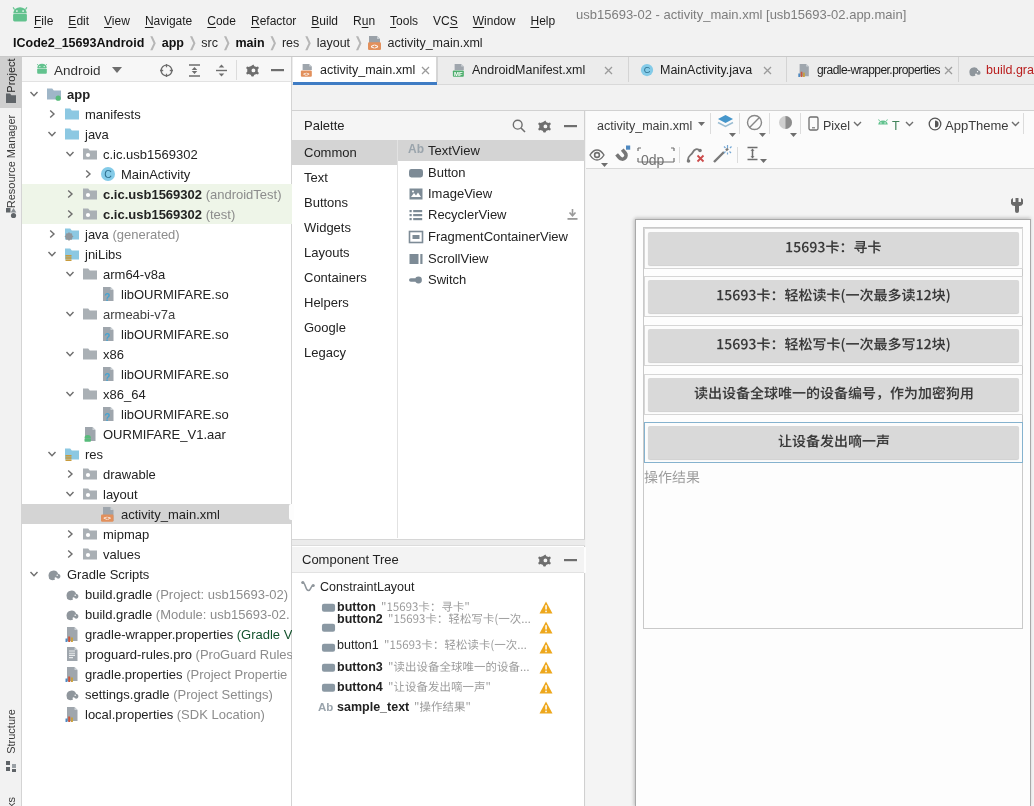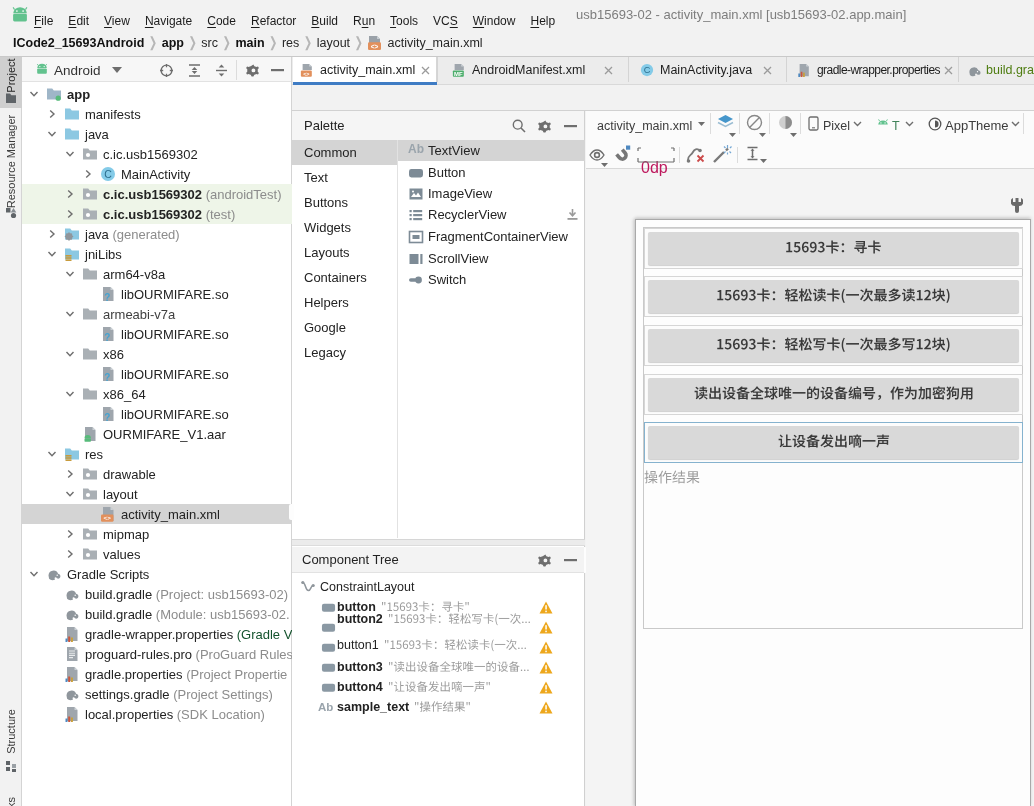--- a/index.html
+++ b/index.html
@@ -497,21 +497,21 @@
   </svg>
 <div class="abs" style="left:817px;top:57px;height:25px;display:flex;align-items:center;font-size:12px;letter-spacing:-0.55px;color:#1d1d1d">gradle-wrapper.properties</div>
 <svg class="abs" style="left:944px;top:66px" width="9" height="9" viewBox="0 0 9 9">
     <path d="M1 1 L8 8 M8 1 L1 8" stroke="#9b9b9b" stroke-width="1.3"></path>
   </svg>
 <div class="abs" style="left:958px;top:57px;width:1px;height:25px;background:#d4d4d4"></div>
 <svg class="abs icon" style="left:967px;top:63px" width="15" height="15" viewBox="0 0 16 16">
     <path d="M2.5 9.5 a5 5 0 0 1 9.6 -1.8 c2 0.4 2.6 2 2.2 3.4 -0.5 1.6 -2.2 1.9 -3.3 1.2 l-0.7 -0.9 a1.1 1.1 0 0 0 -1.6 1.4 l0.4 0.6 c-1.8 1.2 -4.6 1 -6 -0.6 z" fill="#8f969c"></path>
     <circle cx="11.2" cy="9.2" r="0.7" fill="#fff"></circle>
   </svg>
-<div class="abs" style="left:986px;top:57px;height:25px;display:flex;align-items:center;font-size:12.5px;color:#4d7c0f">build.gra</div>
+<div class="abs" style="left:986px;top:57px;height:25px;display:flex;align-items:center;font-size:12.5px;color:#b91c1c">build.gra</div>
 <div class="abs substrip"></div>
 <div class="abs palette"></div>
 <div class="abs palhead" style="left:292px;top:111px;padding-left:12px">Palette</div>
 <svg class="abs" style="left:512px;top:119px" width="14" height="14" viewBox="0 0 14 14">
 <circle cx="5.7" cy="5.7" r="4.4" fill="none" stroke="#6e6e6e" stroke-width="1.4"></circle>
 <path d="M9 9 L13 13" stroke="#6e6e6e" stroke-width="1.6"></path>
   </svg>
 <svg class="abs" style="left:538px;top:119px" width="15" height="15" viewBox="0 0 15 15">
 <path fill="#6e6e6e" d="M7.5 0.5 l1.1 2 a5.2 5.2 0 0 1 2.2 0.9 l2.2-0.6 1.1 1.9 -1.5 1.7 a5.2 5.2 0 0 1 0 2.4 l1.5 1.7 -1.1 1.9 -2.2-0.6 a5.2 5.2 0 0 1 -2.2 0.9 l-1.1 2 -2.2 0 -1.1-2 a5.2 5.2 0 0 1 -2.2-0.9 l-2.2 0.6 -1.1-1.9 1.5-1.7 a5.2 5.2 0 0 1 0-2.4 l-1.5-1.7 1.1-1.9 2.2 0.6 a5.2 5.2 0 0 1 2.2-0.9 z M7.5 5.2 a2.3 2.3 0 1 0 0 4.6 a2.3 2.3 0 1 0 0-4.6 z" transform="translate(1.2,1.2) scale(0.83)"></path>
   </svg>
@@ -814,22 +814,22 @@
   </svg>
 <svg class="abs" style="left:601px;top:163px" width="7" height="4" viewBox="0 0 7 4">
     <path d="M0 0 h7 l-3.5 4 z" fill="#6e6e6e"></path>
   </svg>
 <svg class="abs" style="left:612px;top:144px" width="20" height="20" viewBox="0 0 20 20">
 <g transform="rotate(-40 10 11)">
 <path d="M4.5 7 v4.5 a5.5 5.5 0 0 0 11 0 V7 h-3.6 v4.5 a1.9 1.9 0 0 1 -3.8 0 V7 Z" fill="#767676"></path>
     </g>
 <rect x="14" y="1.5" width="4.2" height="4.2" fill="#4e88c0"></rect>
   </svg>
-<div class="abs" style="left:641px;top:156px;height:24px;display:flex;align-items:center;
- font-size:16px;color:#be185d">0dp</div>
+<div class="abs" style="left:641px;top:148px;height:24px;display:flex;align-items:center;
+ font-size:14px;color:#737373">0dp</div>
 <svg class="abs" style="left:637px;top:147px" width="38" height="16" viewBox="0 0 38 16">
 <path d="M1 15 h36 M1 15 v-4 M37 15 v-4 M1 1 h3 M1 1 v3 M37 1 h-3 M37 1 v3" stroke="#6e6e6e" stroke-width="1.2" fill="none"></path>
   </svg>
 <div class="abs" style="left:679px;top:147px;width:1px;height:16px;background:#dcdcdc"></div>
 <svg class="abs" style="left:686px;top:146px" width="22" height="21" viewBox="0 0 22 21">
 <path d="M2 14 C2 9 5 10 7 6 C8.5 3 11 2.5 13 4" fill="none" stroke="#7a7a7a" stroke-width="1.8"></path>
 <circle cx="14" cy="4.5" r="1.8" fill="#7a7a7a"></circle>
     <circle cx="2.5" cy="15" r="1.8" fill="#7a7a7a"></circle>
 <path d="M11.5 9.5 L17.5 15.5 M17.5 9.5 L11.5 15.5" stroke="#cc4b4b" stroke-width="1.8"></path>
   </svg>

